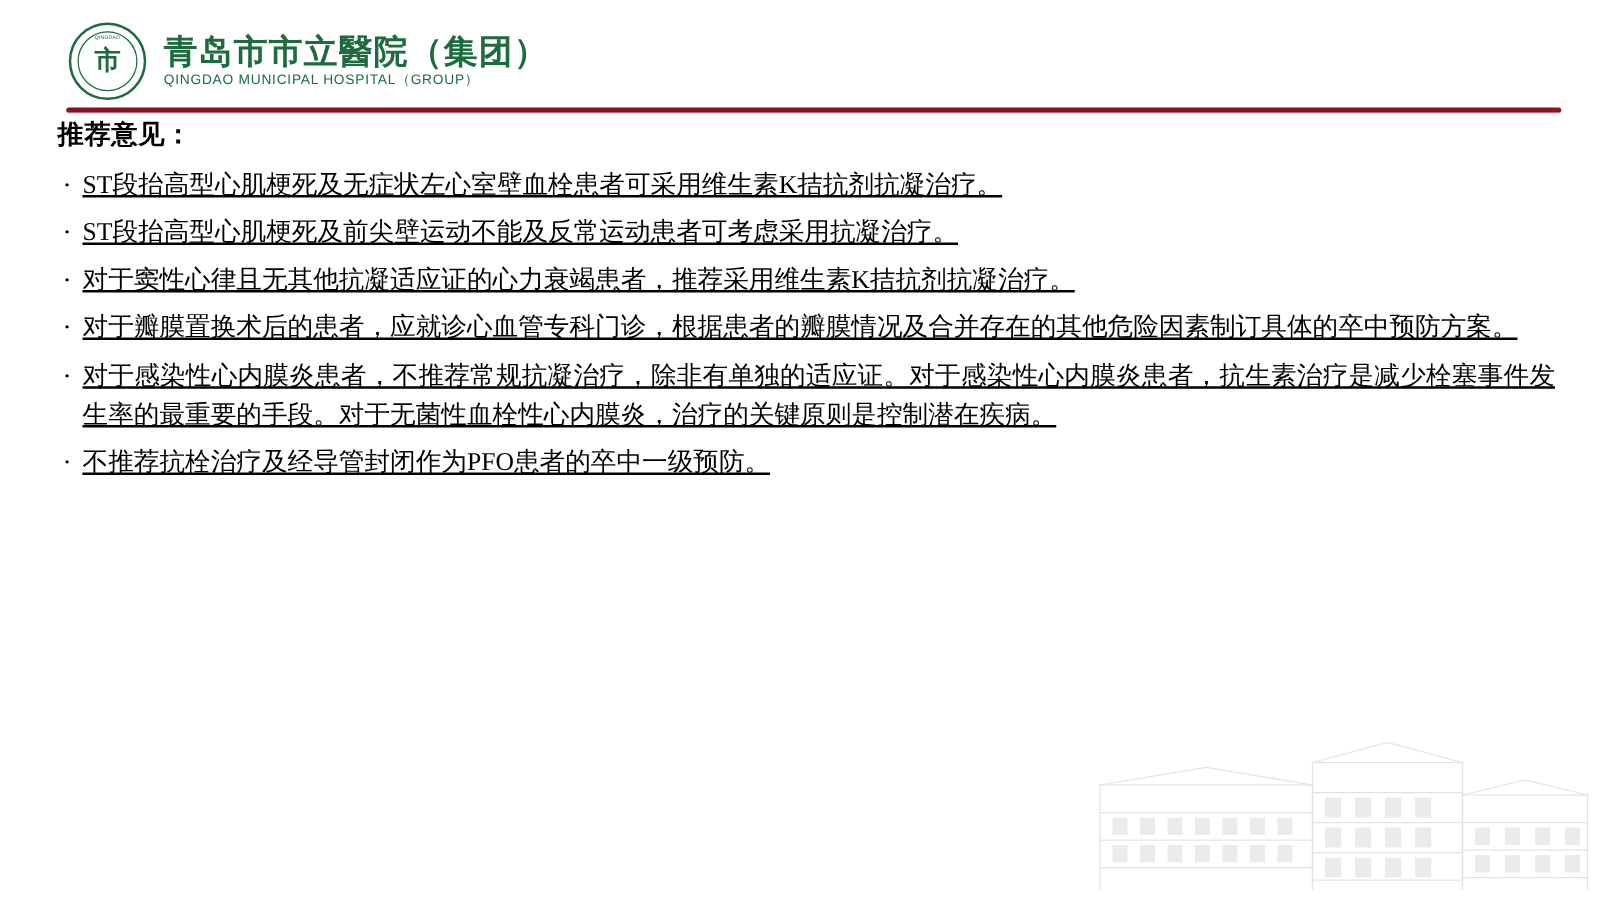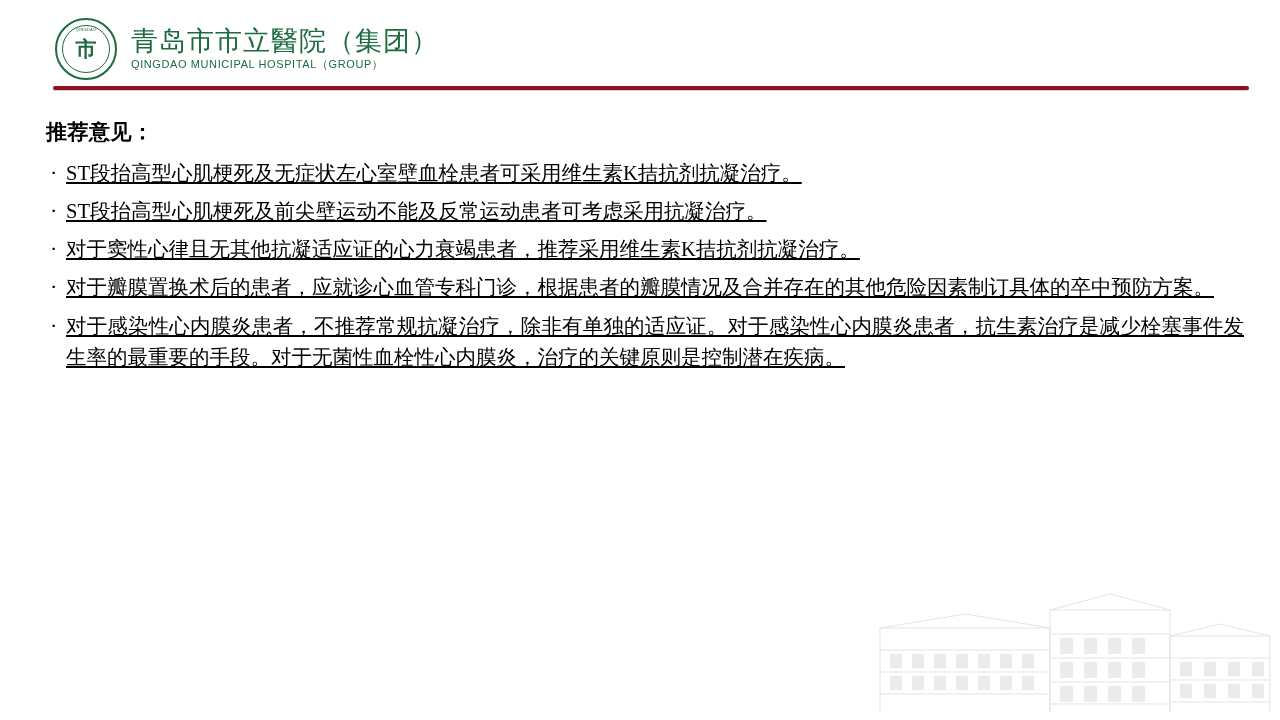--- a/index.html
+++ b/index.html
@@ -89,21 +89,21 @@
   .logo-text {
     display: flex;
     flex-direction: column;
     justify-content: center;
     gap: 4px;
   }
   .logo-cn {
     font-size: 27px;
     line-height: 1;
     color: #1d6b3f;
-    font-weight: normal;
+    font-weight: bold;
     letter-spacing: 1px;
     font-family: "Liberation Serif", "DejaVu Serif", serif;
   }
   .logo-en {
     font-size: 11px;
     line-height: 1;
     color: #1d6b3f;
     letter-spacing: 0.6px;
     font-weight: normal;
     font-family: "Liberation Sans", sans-serif;
@@ -117,21 +117,21 @@
     height: 4px;
     background: #8c1222;
     border-radius: 2px;
     box-shadow: 0 1px 0 rgba(0,0,0,0.18);
   }
 
   
   .content {
     position: absolute;
     left: 44px;
-    top: 118px;
+    top: 93px;
     width: 1200px;
   }
 
   .section-title {
     font-size: 21px;
     font-weight: bold;
     color: #000000;
     letter-spacing: 0.5px;
     margin: 0 0 12px 2px;
   }
@@ -202,20 +202,21 @@
   </div>
 
   <div class="content">
     <div class="section-title">推荐意见：</div>
     <ul class="bullet-list">
       <li>ST段抬高型心肌梗死及无症状左心室壁血栓患者可采用维生素K拮抗剂抗凝治疗。</li>
       <li>ST段抬高型心肌梗死及前尖壁运动不能及反常运动患者可考虑采用抗凝治疗。</li>
       <li>对于窦性心律且无其他抗凝适应证的心力衰竭患者，推荐采用维生素K拮抗剂抗凝治疗。</li>
       <li>对于瓣膜置换术后的患者，应就诊心血管专科门诊，根据患者的瓣膜情况及合并存在的其他危险因素制订具体的卒中预防方案。</li>
       <li>对于感染性心内膜炎患者，不推荐常规抗凝治疗，除非有单独的适应证。对于感染性心内膜炎患者，抗生素治疗是减少栓塞事件发生率的最重要的手段。对于无菌性血栓性心内膜炎，治疗的关键原则是控制潜在疾病。</li>
+      <li>不推荐抗栓治疗及经导管封闭作为PFO患者的卒中一级预防。</li>
     </ul>
   </div>
 
   <div class="watermark">
     <svg width="420" height="130" viewBox="0 0 420 130" xmlns="http://www.w3.org/2000/svg">
       <g fill="none" stroke="#c9c9c9" stroke-width="1">
 
         <rect x="20" y="38" width="170" height="92"></rect>
         <rect x="190" y="20" width="120" height="110"></rect>
         <rect x="310" y="46" width="100" height="84"></rect>

